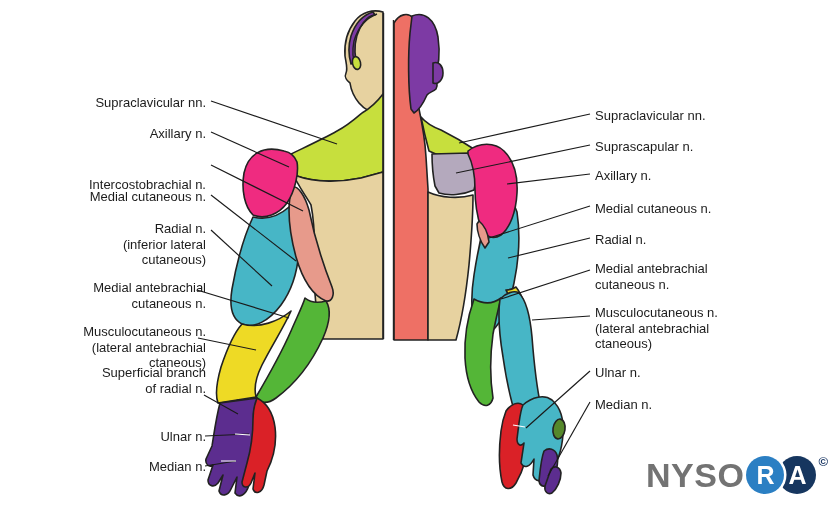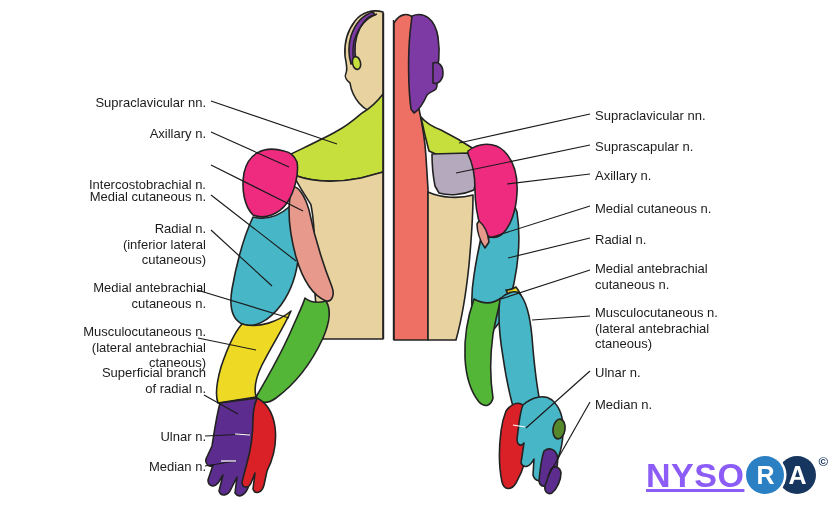--- a/index.html
+++ b/index.html
@@ -1,23 +1,23 @@
 <!DOCTYPE html>
 <html><head>
 <meta charset="utf-8">
 <style>
   html,body{margin:0;padding:0;background:#fff;}
   #canvas{position:relative;width:838px;height:505px;background:#ffffff;overflow:hidden;
-          font-family:"Liberation Sans",sans-serif;}
+          font-family:"Liberation Sans",sans-serif;border-radius:12px;}
   #figure-svg{position:absolute;left:0;top:0;}
   .lbl{position:absolute;font-size:13px;line-height:15.5px;color:#1c1c1c;white-space:pre-line;}
   .lbl.left{left:6px;width:200px;text-align:right;}
   .lbl.right{left:595px;width:165px;text-align:left;}
   .logo{position:absolute;right:10px;bottom:10px;display:flex;align-items:center;}
-  .logo-text{font-size:34px;font-weight:700;letter-spacing:.5px;color:#8b5cf6;line-height:40px;text-decoration:underline;}
+  .logo-text{font-size:34px;font-weight:700;letter-spacing:.5px;color:#737373;line-height:40px;}
   .logo-circle{width:38px;height:38px;border-radius:50%;display:flex;align-items:center;
                justify-content:center;color:#fff;font-size:25px;font-weight:700;
                box-shadow:0 0 0 2.5px #fff;}
   .logo-circle.r{background:#2b7fc3;margin-left:2px;z-index:1;}
   .logo-circle.a{background:#16365f;margin-left:-6px;}
   .logo-copy{font-size:13px;font-weight:700;color:#1b3865;align-self:flex-start;margin-left:2px;line-height:14px;}
   path,ellipse{stroke:#222222;stroke-width:1.6;stroke-linejoin:round;}
   .leader{stroke:#1a1a1a;stroke-width:1.15;}
   .whiteseg{stroke:#ffffff;stroke-width:1.2;}
   .thinstroke{fill:none;stroke:#222;stroke-width:1.4;}

